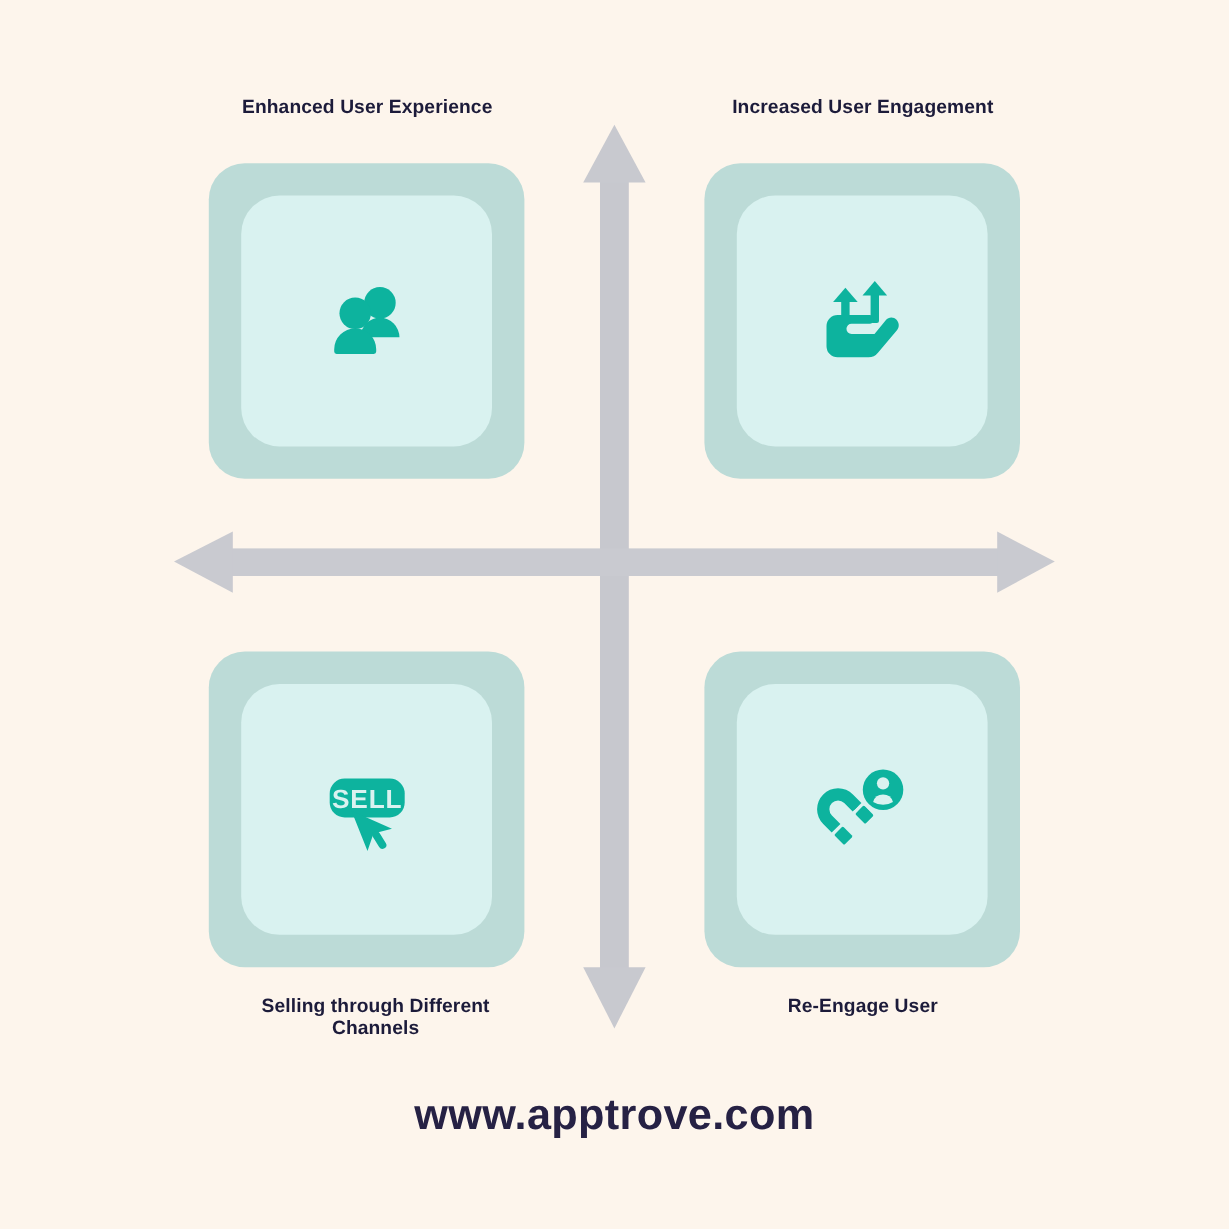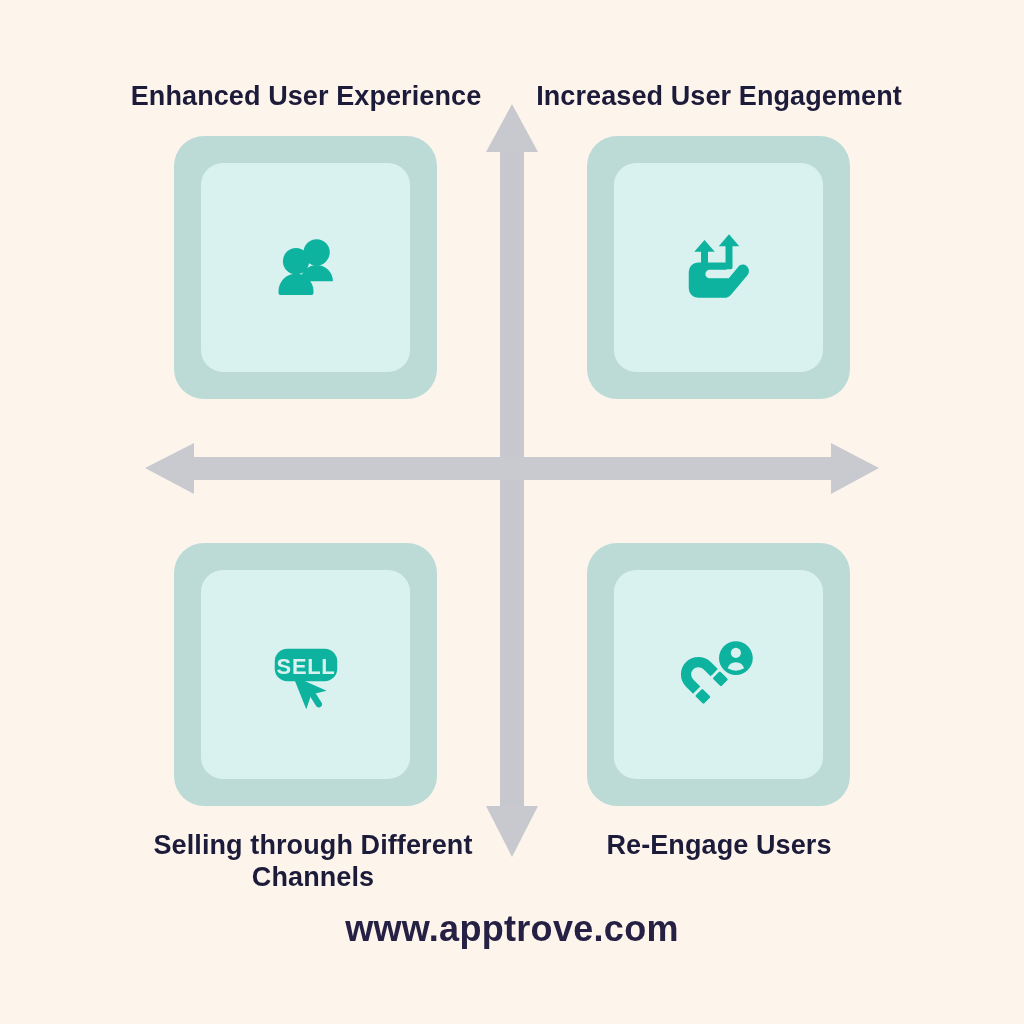--- a/index.html
+++ b/index.html
@@ -29,21 +29,21 @@
     top: 0;
     width: 1024px;
     height: 1024px;
     pointer-events: none;
   }
 
   
   .quad-label {
     position: absolute;
     color: #1C1B3A;
-    font-size: 27px;
+    font-size: 16px;
     font-weight: 700;
     letter-spacing: 0.1px;
     line-height: 1.18;
     text-align: center;
     white-space: pre-line;
   }
 
   .quad-label.tl { left: 102px; top: 81px;  width: 408px; }
   .quad-label.tr { left: 515px; top: 81px;  width: 408px; }
   .quad-label.bl { left: 102px; top: 830px; width: 422px; }
@@ -63,21 +63,21 @@
 
   .card-outer.c-tl { left: 174px; top: 136px; }
   .card-outer.c-tr { left: 587px; top: 136px; }
   .card-outer.c-bl { left: 174px; top: 543px; }
   .card-outer.c-br { left: 587px; top: 543px; }
 
   .card-inner {
     width: 209px;
     height: 209px;
     background: #D9F2F0;
-    border-radius: 22px;
+    border-radius: 32px;
     display: flex;
     align-items: center;
     justify-content: center;
   }
 
   .card-icon {
     width: 80px;
     height: 80px;
     display: block;
   }
@@ -112,21 +112,21 @@
       <rect x="180" y="457" width="665" height="23" fill="#C9CAD0"></rect>
       <polygon points="145,468 194,443 194,494" fill="#C9CAD0"></polygon>
       <polygon points="879,468 831,443 831,494" fill="#C9CAD0"></polygon>
     </g>
   </svg>
 
   <div class="quad-label tl">Enhanced User Experience</div>
   <div class="quad-label tr">Increased User Engagement</div>
   <div class="quad-label bl">Selling through Different
 Channels</div>
-  <div class="quad-label br">Re-Engage Users</div>
+  <div class="quad-label br">Re-Engage User</div>
 
   <div class="card-outer c-tl">
     <div class="card-inner">
       <svg class="card-icon" viewBox="0 0 64 64">
         <circle cx="40.5" cy="19.5" r="10.5" fill="#0DB39E"></circle>
         <path d="M27.5 42.5 A13 13 0 0 1 53.5 42.5 Z" fill="#0DB39E"></path>
         <circle cx="24" cy="26.5" r="10.5" fill="#0DB39E"></circle>
         <path d="M10 50.5 A14 14 0 0 1 38 50.5 L38 52 A1.6 1.6 0 0 1 36.4 53.6 L11.6 53.6 A1.6 1.6 0 0 1 10 52 Z" fill="#0DB39E"></path>
       </svg>
     </div>

